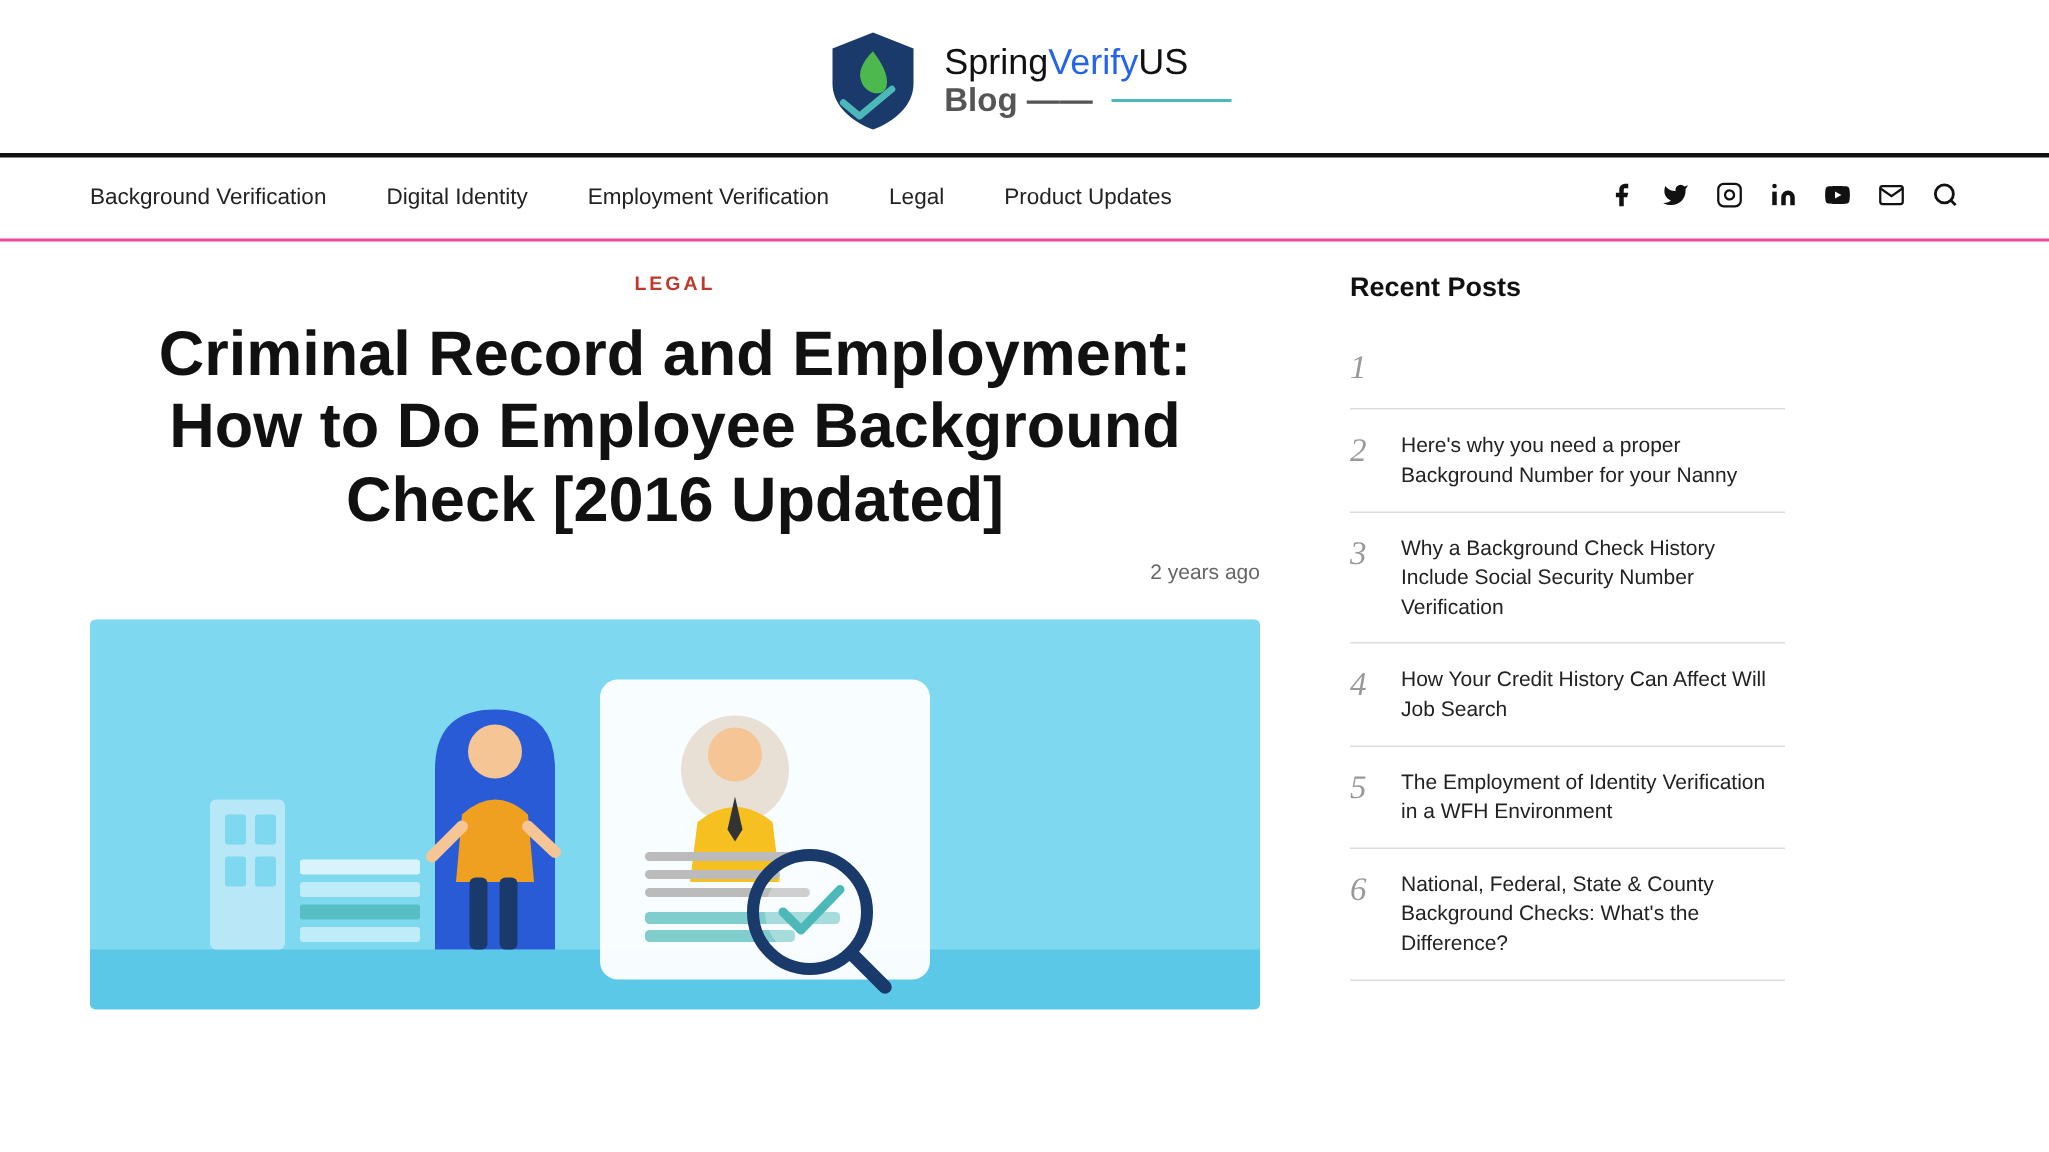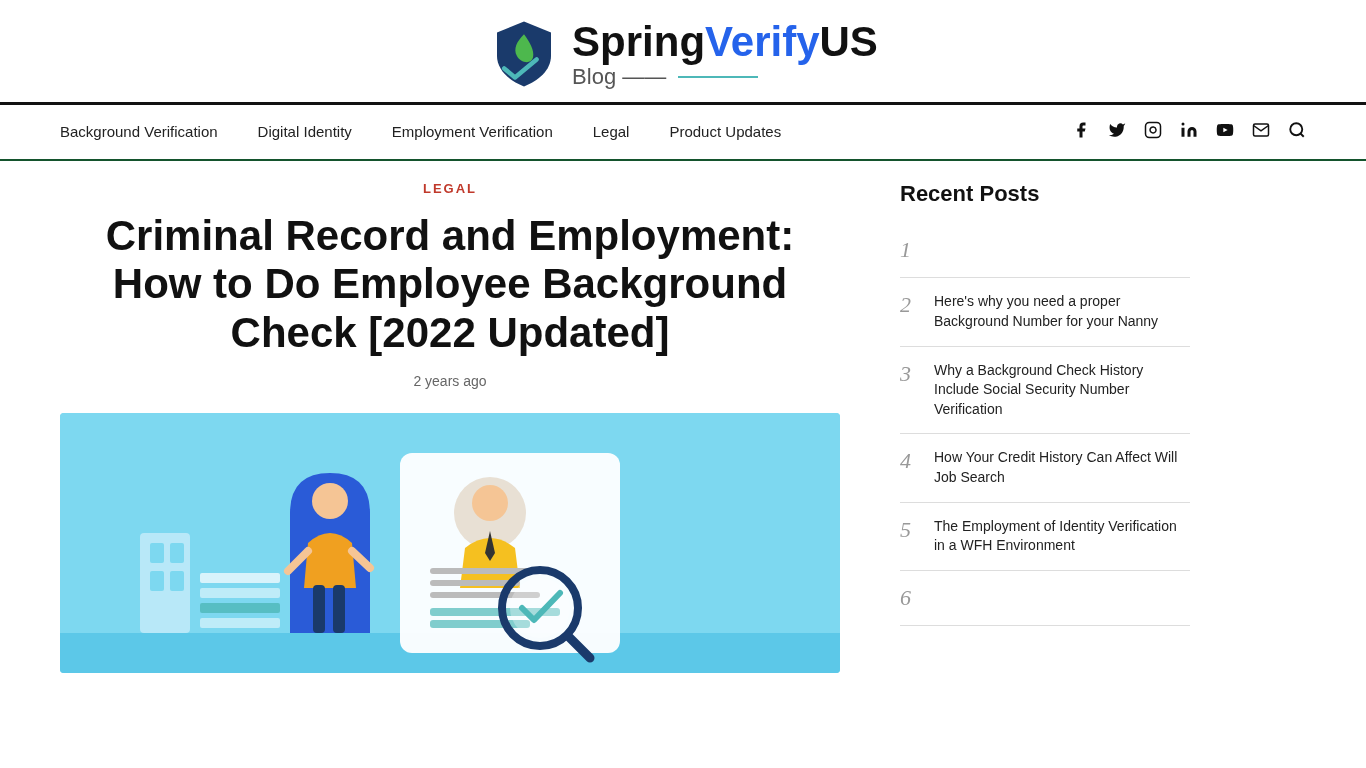--- a/index.html
+++ b/index.html
@@ -21,29 +21,29 @@
     .logo-icon {
       width: 72px;
       height: 72px;
     }
     .logo-text {
       display: flex;
       flex-direction: column;
       line-height: 1.1;
     }
     .logo-title {
-      font-size: 42px;
-      font-weight: 700;
+      font-size: 24px;
+      font-weight: 400;
       font-family: Arial, sans-serif;
       color: #111;
     }
     .logo-title span.verify { color: #2563eb; }
     .logo-subtitle {
       font-size: 22px;
-      font-weight: 400;
+      font-weight: 700;
       color: #555;
       font-family: Arial, sans-serif;
       display: flex;
       align-items: center;
       gap: 8px;
     }
     .logo-subtitle::after {
       content: '';
       display: inline-block;
       width: 80px;
@@ -51,21 +51,21 @@
       background: #4db8b8;
       margin-left: 4px;
     }
 
     
     .nav-bar {
       display: flex;
       align-items: center;
       justify-content: space-between;
       padding: 0 60px;
-      border-bottom: 2px solid #14532d;
+      border-bottom: 2px solid #ec4899;
       height: 56px;
     }
     .nav-links {
       display: flex;
       gap: 40px;
       list-style: none;
     }
     .nav-links a {
       text-decoration: none;
       color: #222;
@@ -109,21 +109,21 @@
     .article-title {
       font-size: 42px;
       font-weight: 900;
       text-align: center;
       line-height: 1.15;
       margin-bottom: 16px;
       font-family: Arial, sans-serif;
       color: #111;
     }
     .article-meta {
-      text-align: center;
+      text-align: right;
       font-size: 14px;
       color: #666;
       font-family: Arial, sans-serif;
       margin-bottom: 24px;
     }
     .article-image {
       width: 100%;
       height: 260px;
       background: #7dd8f0;
       border-radius: 4px;
@@ -138,21 +138,21 @@
       width: 100%;
       height: 100%;
     }
 
     
     .sidebar {
       width: 290px;
       flex-shrink: 0;
     }
     .sidebar-title {
-      font-size: 22px;
+      font-size: 18px;
       font-weight: 700;
       font-family: Arial, sans-serif;
       margin-bottom: 16px;
       color: #111;
     }
     .recent-post-item {
       display: flex;
       align-items: flex-start;
       gap: 14px;
       padding: 14px 0;
@@ -256,21 +256,21 @@
           <line x1="21" y1="21" x2="16.65" y2="16.65"></line>
         </svg>
     </span>
   </div>
 </nav>
 
 <div class="main-layout">
 
   <main class="article-area">
     <div class="article-category">LEGAL</div>
-    <h1 class="article-title">Criminal Record and Employment: How to Do Employee Background Check [2022 Updated]</h1>
+    <h1 class="article-title">Criminal Record and Employment: How to Do Employee Background Check [2016 Updated]</h1>
     <div class="article-meta">2 years ago</div>
 
     <div class="article-image">
       <svg class="illustration" viewBox="0 0 780 260" xmlns="http://www.w3.org/2000/svg">
 
         <rect width="780" height="260" fill="#7dd8f0"></rect>
 
         <rect x="0" y="220" width="780" height="40" fill="#5cc8e8"></rect>
 
         <rect x="340" y="40" width="220" height="200" rx="12" fill="white" opacity="0.95"></rect>
@@ -338,16 +338,17 @@
     <div class="recent-post-item">
       <span class="post-number">4</span>
       <a class="post-link" href="#">How Your Credit History Can Affect Will Job Search</a>
     </div>
     <div class="recent-post-item">
       <span class="post-number">5</span>
       <a class="post-link" href="#">The Employment of Identity Verification in a WFH Environment</a>
     </div>
     <div class="recent-post-item">
       <span class="post-number">6</span>
+      <a class="post-link" href="#">National, Federal, State &amp; County Background Checks: What's the Difference?</a>
     </div>
   </aside>
 
 </div>
 
 </body></html>

